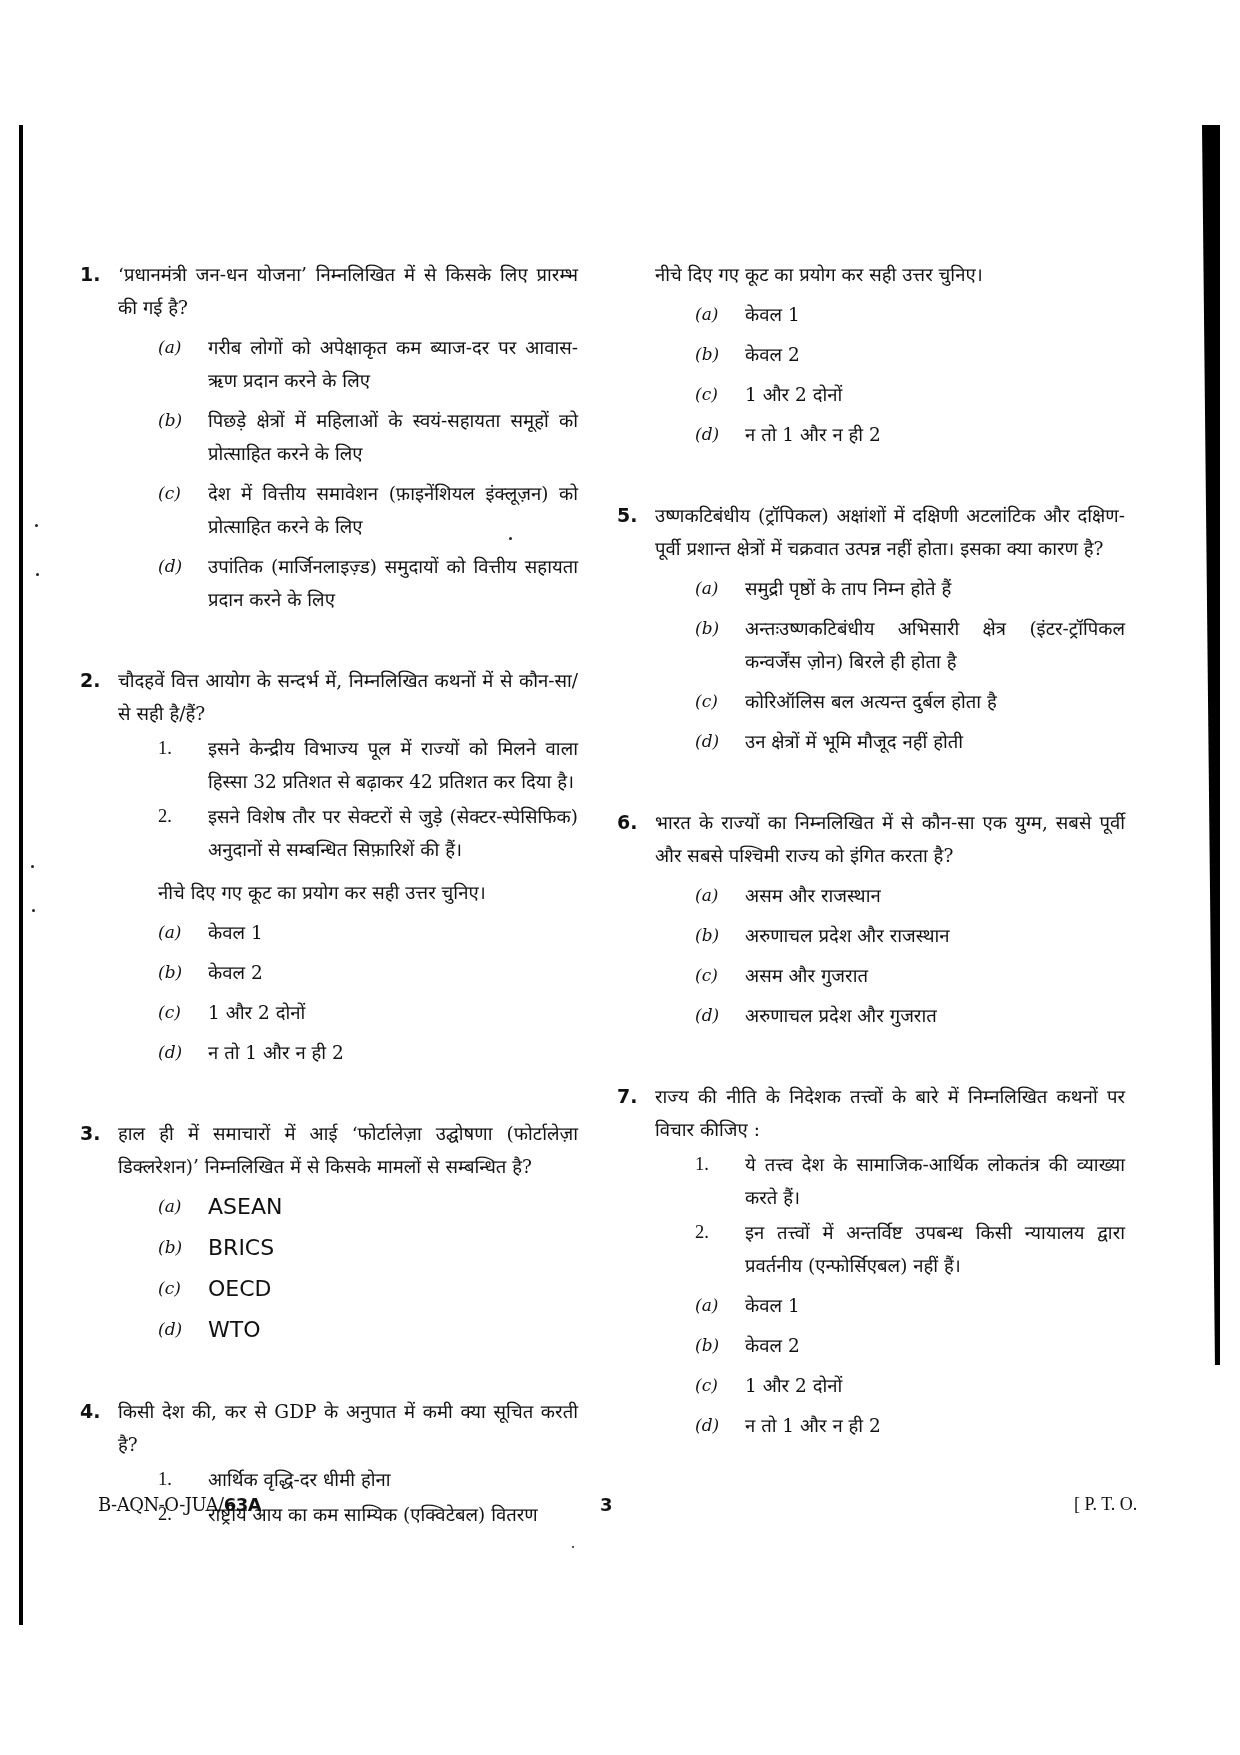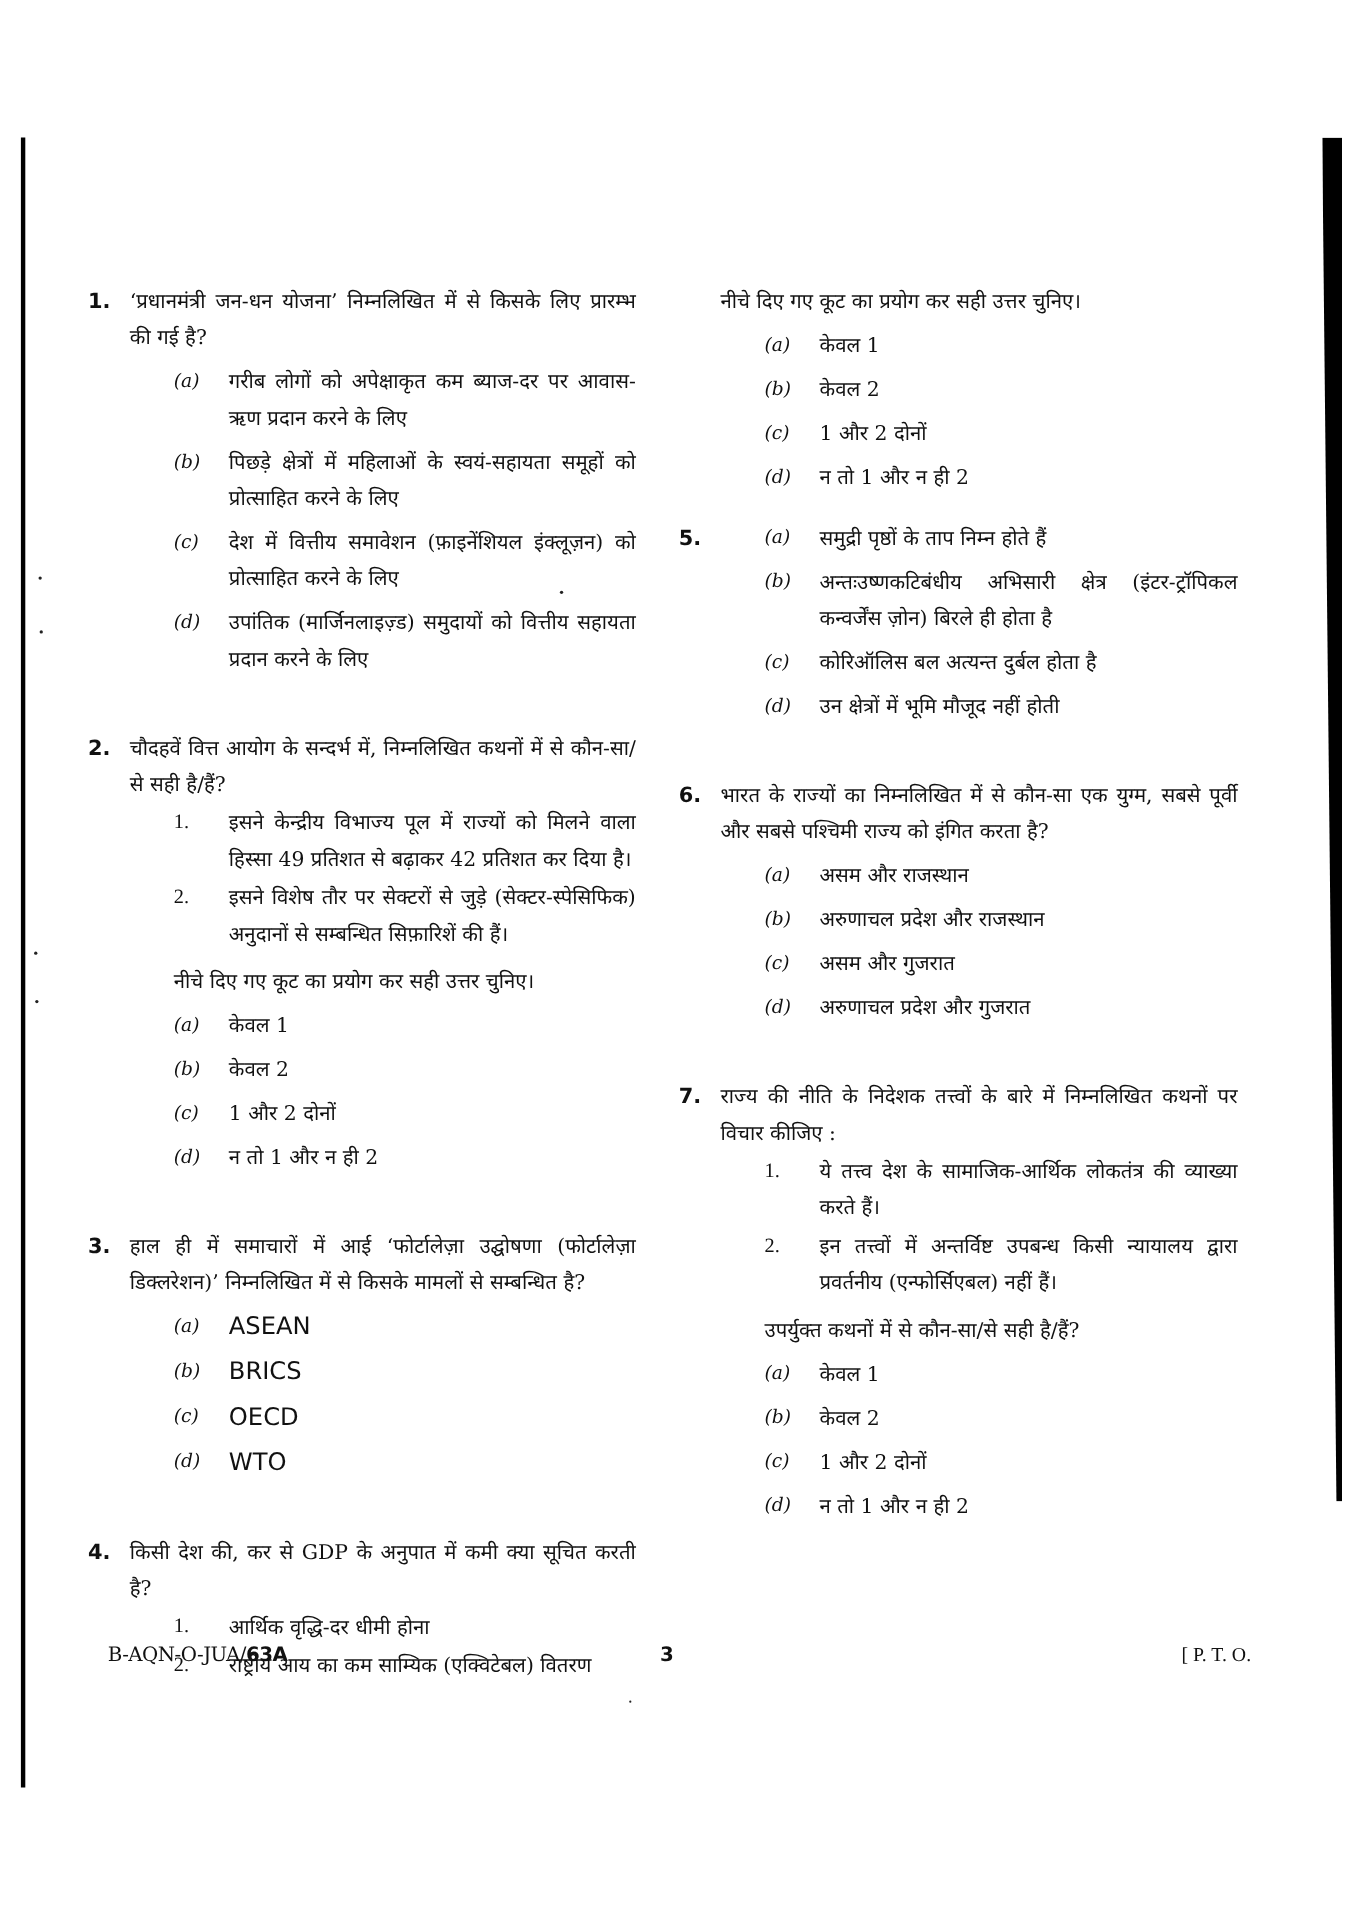--- a/index.html
+++ b/index.html
@@ -107,21 +107,21 @@
     <div class="q-stem">‘प्रधानमंत्री जन-धन योजना’ निम्नलिखित में से किसके लिए प्रारम्भ की गई है?</div>
     <div class="opt"><span class="lbl">(a)</span><span>गरीब लोगों को अपेक्षाकृत कम ब्याज-दर पर आवास-ऋण प्रदान करने के लिए</span></div>
     <div class="opt"><span class="lbl">(b)</span><span>पिछड़े क्षेत्रों में महिलाओं के स्वयं-सहायता समूहों को प्रोत्साहित करने के लिए</span></div>
     <div class="opt"><span class="lbl">(c)</span><span>देश में वित्तीय समावेशन (फ़ाइनेंशियल इंक्लूज़न) को प्रोत्साहित करने के लिए</span></div>
     <div class="opt"><span class="lbl">(d)</span><span>उपांतिक (मार्जिनलाइज़्ड) समुदायों को वित्तीय सहायता प्रदान करने के लिए</span></div>
   </div>
 
   <div class="question" style="margin-top:22px">
     <span class="q-num">2.</span>
     <div class="q-stem">चौदहवें वित्त आयोग के सन्दर्भ में, निम्नलिखित कथनों में से कौन-सा/से सही है/हैं?</div>
-    <div class="stmt"><span class="lbl">1.</span><span>इसने केन्द्रीय विभाज्य पूल में राज्यों को मिलने वाला हिस्सा 49 प्रतिशत से बढ़ाकर 42 प्रतिशत कर दिया है।</span></div>
+    <div class="stmt"><span class="lbl">1.</span><span>इसने केन्द्रीय विभाज्य पूल में राज्यों को मिलने वाला हिस्सा 32 प्रतिशत से बढ़ाकर 42 प्रतिशत कर दिया है।</span></div>
     <div class="stmt"><span class="lbl">2.</span><span>इसने विशेष तौर पर सेक्टरों से जुड़े (सेक्टर-स्पेसिफिक) अनुदानों से सम्बन्धित सिफ़ारिशें की हैं।</span></div>
     <div class="note">नीचे दिए गए कूट का प्रयोग कर सही उत्तर चुनिए।</div>
     <div class="opt"><span class="lbl">(a)</span><span>केवल 1</span></div>
     <div class="opt"><span class="lbl">(b)</span><span>केवल 2</span></div>
     <div class="opt"><span class="lbl">(c)</span><span>1 और 2 दोनों</span></div>
     <div class="opt"><span class="lbl">(d)</span><span>न तो 1 और न ही 2</span></div>
   </div>
 
   <div class="question" style="margin-top:20px">
     <span class="q-num">3.</span>
@@ -145,41 +145,41 @@
   <div class="question">
     <div class="q-stem">नीचे दिए गए कूट का प्रयोग कर सही उत्तर चुनिए।</div>
     <div class="opt"><span class="lbl">(a)</span><span>केवल 1</span></div>
     <div class="opt"><span class="lbl">(b)</span><span>केवल 2</span></div>
     <div class="opt"><span class="lbl">(c)</span><span>1 और 2 दोनों</span></div>
     <div class="opt"><span class="lbl">(d)</span><span>न तो 1 और न ही 2</span></div>
   </div>
 
   <div class="question" style="margin-top:22px">
     <span class="q-num">5.</span>
+    <div class="q-stem">उष्णकटिबंधीय (ट्रॉपिकल) अक्षांशों में दक्षिणी अटलांटिक और दक्षिण-पूर्वी प्रशान्त क्षेत्रों में चक्रवात उत्पन्न नहीं होता। इसका क्या कारण है?</div>
     <div class="opt"><span class="lbl">(a)</span><span>समुद्री पृष्ठों के ताप निम्न होते हैं</span></div>
     <div class="opt"><span class="lbl">(b)</span><span>अन्तःउष्णकटिबंधीय अभिसारी क्षेत्र (इंटर-ट्रॉपिकल कन्वर्जेंस ज़ोन) बिरले ही होता है</span></div>
     <div class="opt"><span class="lbl">(c)</span><span>कोरिऑलिस बल अत्यन्त दुर्बल होता है</span></div>
     <div class="opt"><span class="lbl">(d)</span><span>उन क्षेत्रों में भूमि मौजूद नहीं होती</span></div>
   </div>
 
   <div class="question" style="margin-top:22px">
     <span class="q-num">6.</span>
     <div class="q-stem">भारत के राज्यों का निम्नलिखित में से कौन-सा एक युग्म, सबसे पूर्वी और सबसे पश्चिमी राज्य को इंगित करता है?</div>
     <div class="opt"><span class="lbl">(a)</span><span>असम और राजस्थान</span></div>
     <div class="opt"><span class="lbl">(b)</span><span>अरुणाचल प्रदेश और राजस्थान</span></div>
     <div class="opt"><span class="lbl">(c)</span><span>असम और गुजरात</span></div>
     <div class="opt"><span class="lbl">(d)</span><span>अरुणाचल प्रदेश और गुजरात</span></div>
   </div>
 
   <div class="question" style="margin-top:22px">
     <span class="q-num">7.</span>
     <div class="q-stem">राज्य की नीति के निदेशक तत्त्वों के बारे में निम्नलिखित कथनों पर विचार कीजिए :</div>
     <div class="stmt"><span class="lbl">1.</span><span>ये तत्त्व देश के सामाजिक-आर्थिक लोकतंत्र की व्याख्या करते हैं।</span></div>
     <div class="stmt"><span class="lbl">2.</span><span>इन तत्त्वों में अन्तर्विष्ट उपबन्ध किसी न्यायालय द्वारा प्रवर्तनीय (एन्फोर्सिएबल) नहीं हैं।</span></div>
-    <div class="note">उपर्युक्त कथनों में से कौन-सा/से सही है/हैं?</div>
     <div class="opt"><span class="lbl">(a)</span><span>केवल 1</span></div>
     <div class="opt"><span class="lbl">(b)</span><span>केवल 2</span></div>
     <div class="opt"><span class="lbl">(c)</span><span>1 और 2 दोनों</span></div>
     <div class="opt"><span class="lbl">(d)</span><span>न तो 1 और न ही 2</span></div>
   </div>
 </div>
 
 <div class="footer">
   <span class="code"><span>B-AQN-O-JUA/</span><b>63A</b></span>
   <span class="pageno">3</span>

